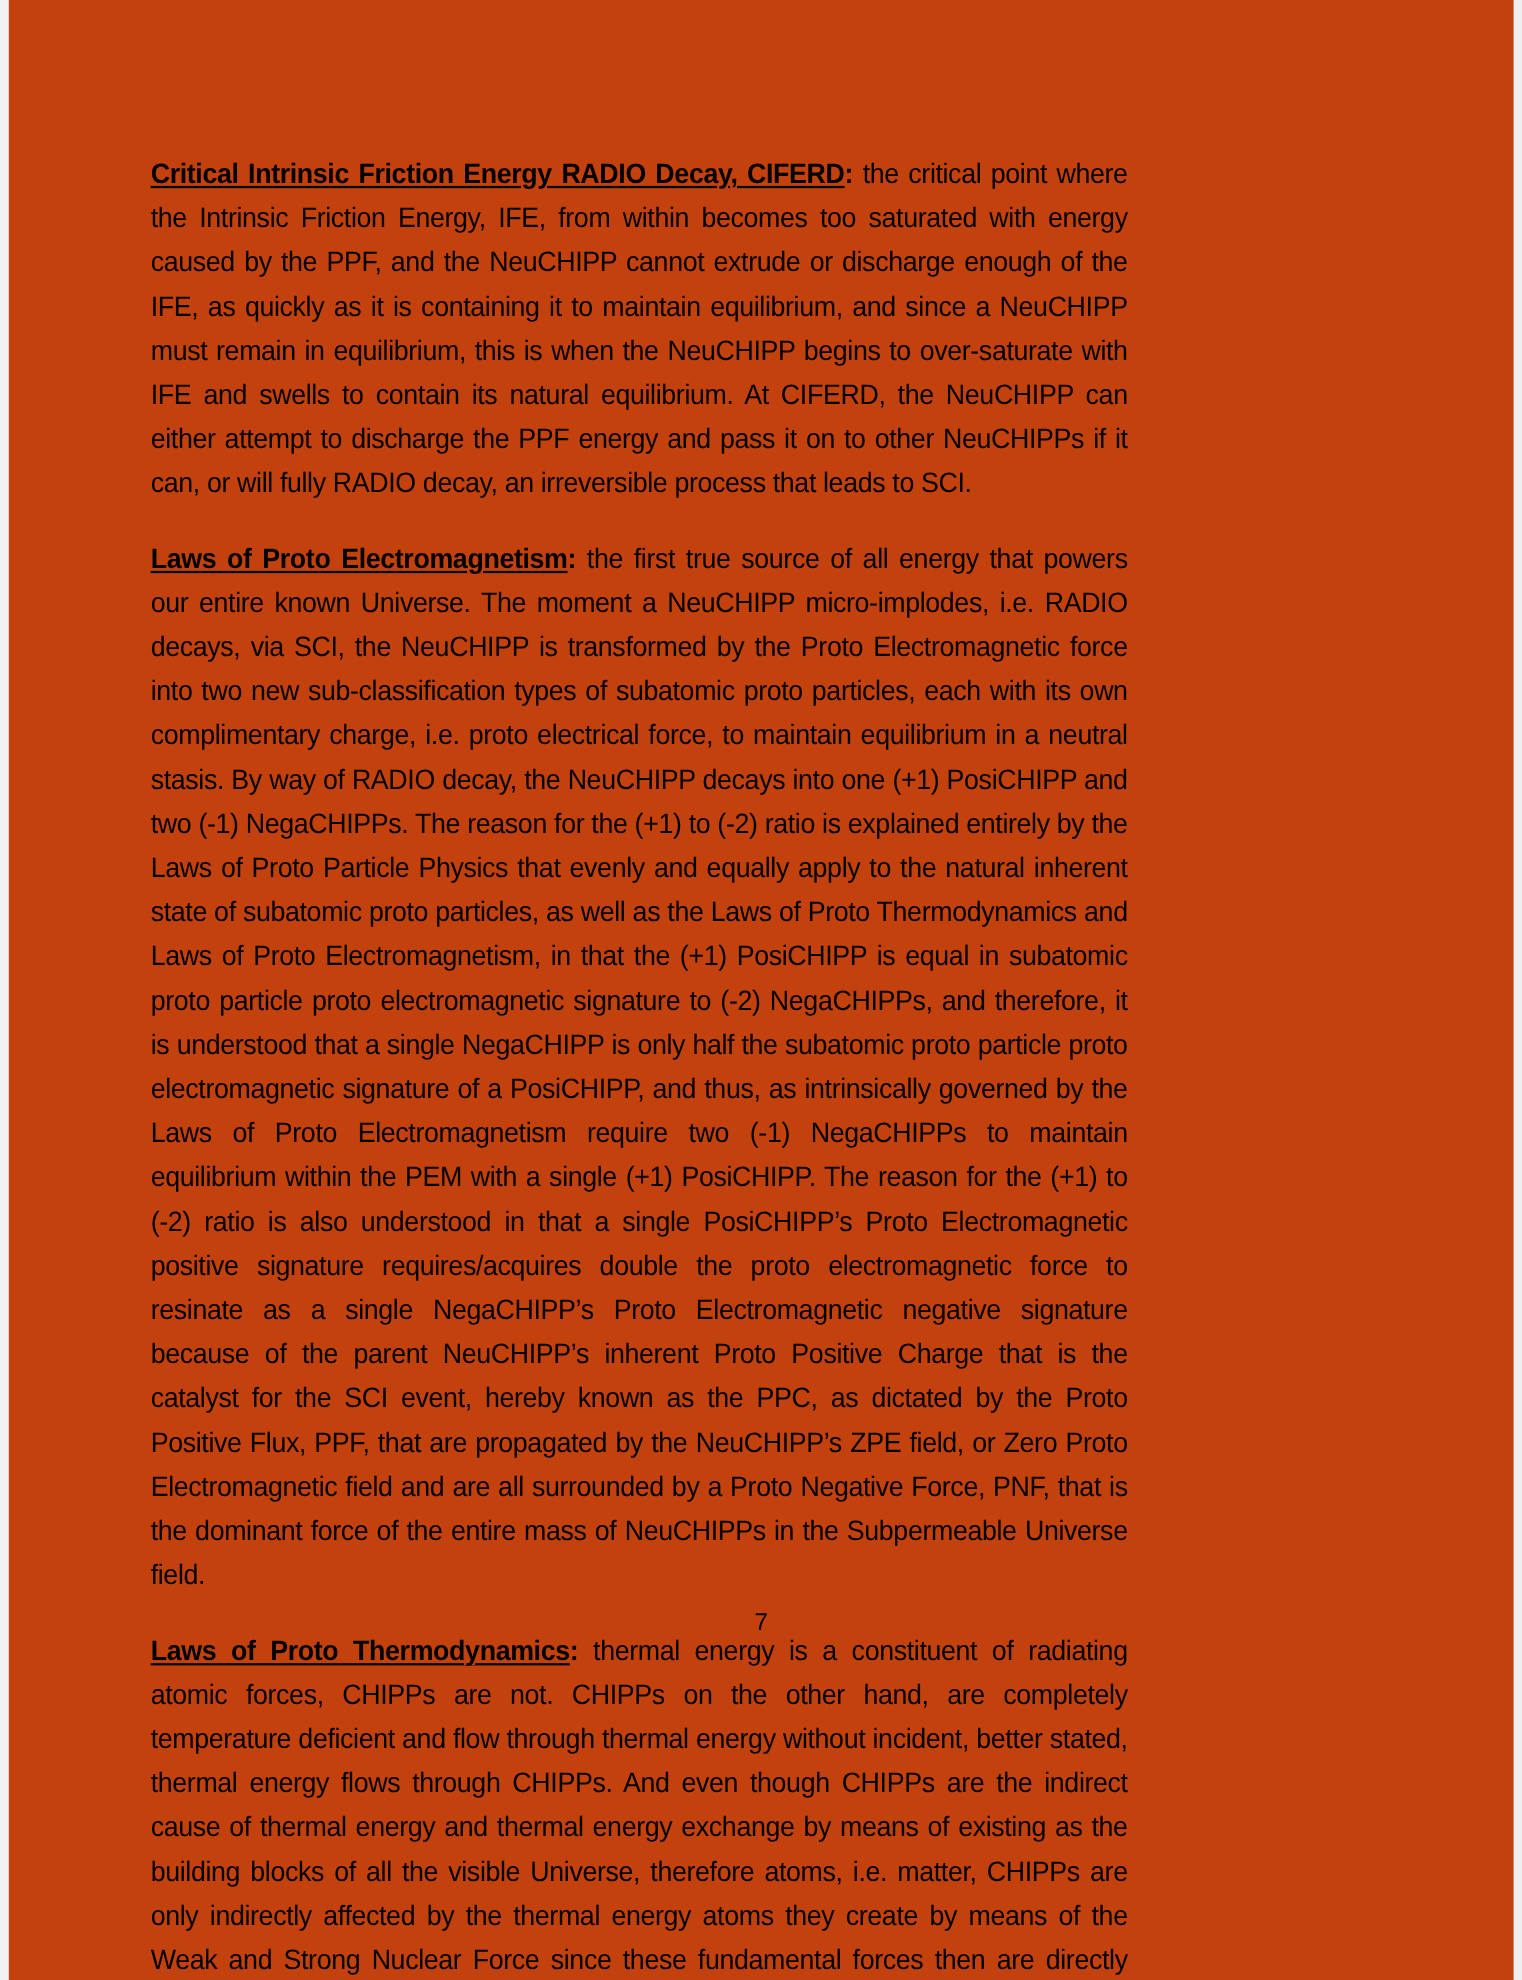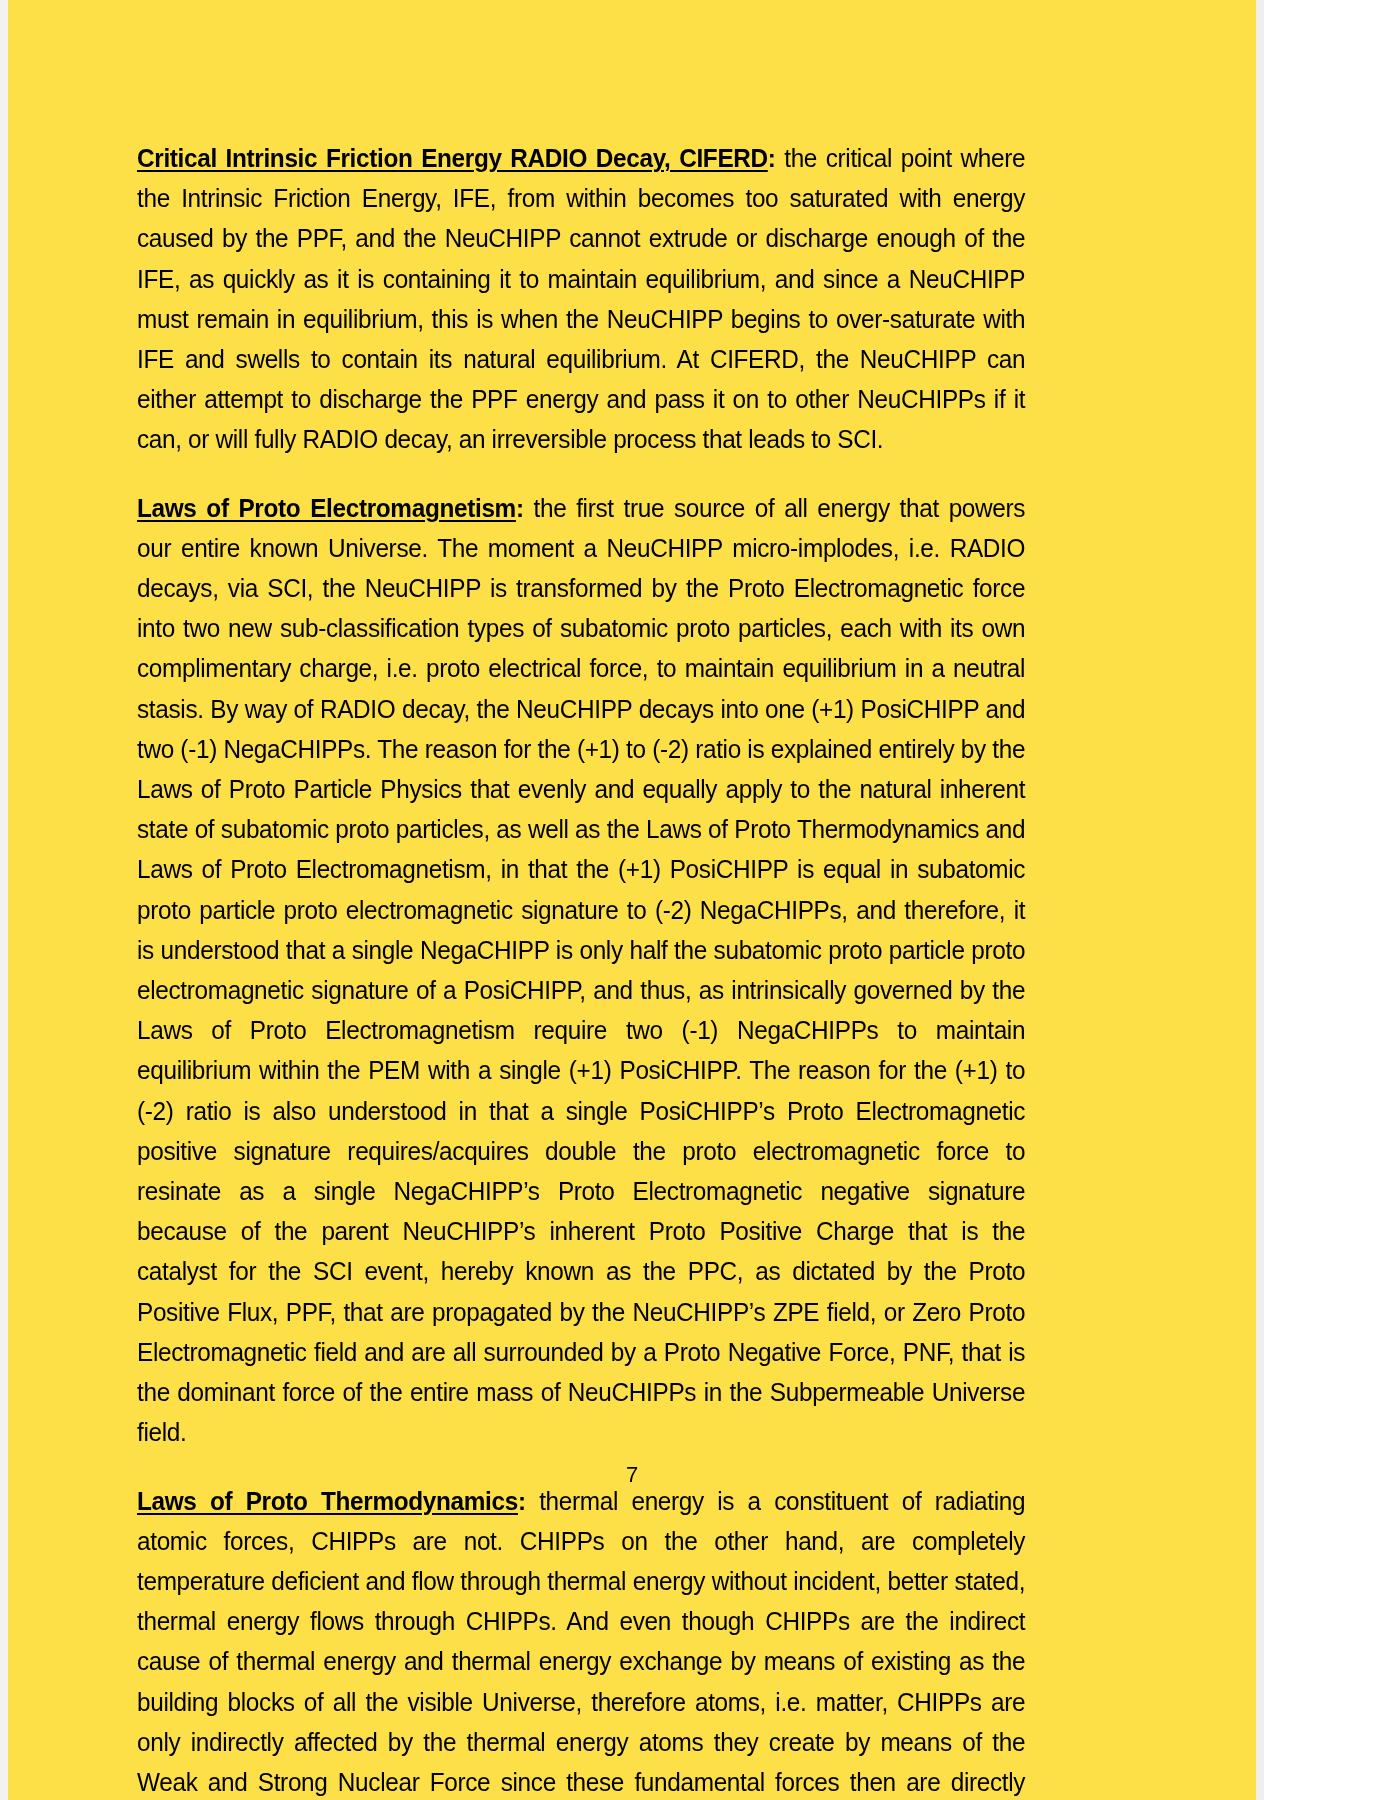--- a/index.html
+++ b/index.html
@@ -2,23 +2,23 @@
 <html><head>
 <meta charset="utf-8">
 <style>
   html, body {
     margin: 0;
     padding: 0;
     background: #ffffff;
   }
   .page {
     position: relative;
-    width: 1264px;
+    width: 1384px;
     height: 1800px;
-    background: #fde047;
+    background: #c2410c;
     box-sizing: border-box;
     overflow: hidden;
     font-family: "Liberation Sans", "DejaVu Sans", sans-serif;
   }
   
   .edge-left, .edge-right {
     position: absolute;
     top: 0;
     width: 8px;
     height: 100%;

